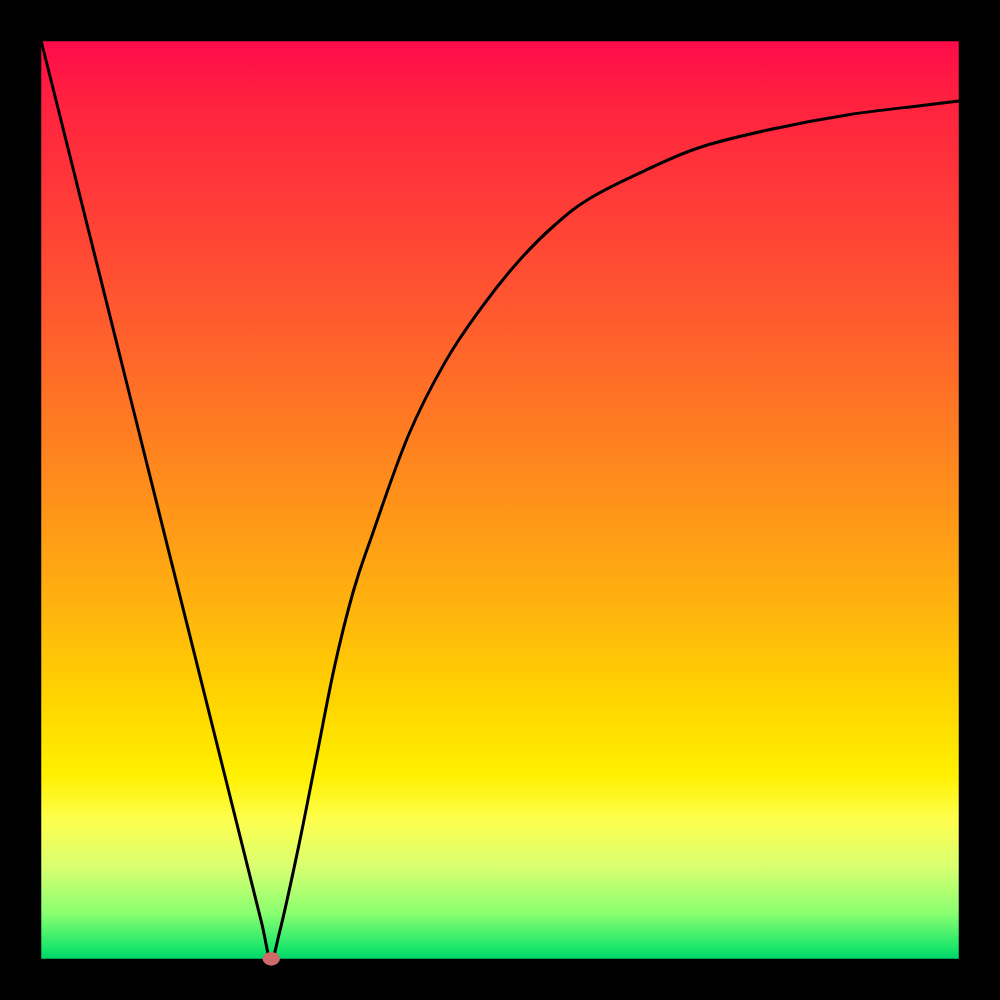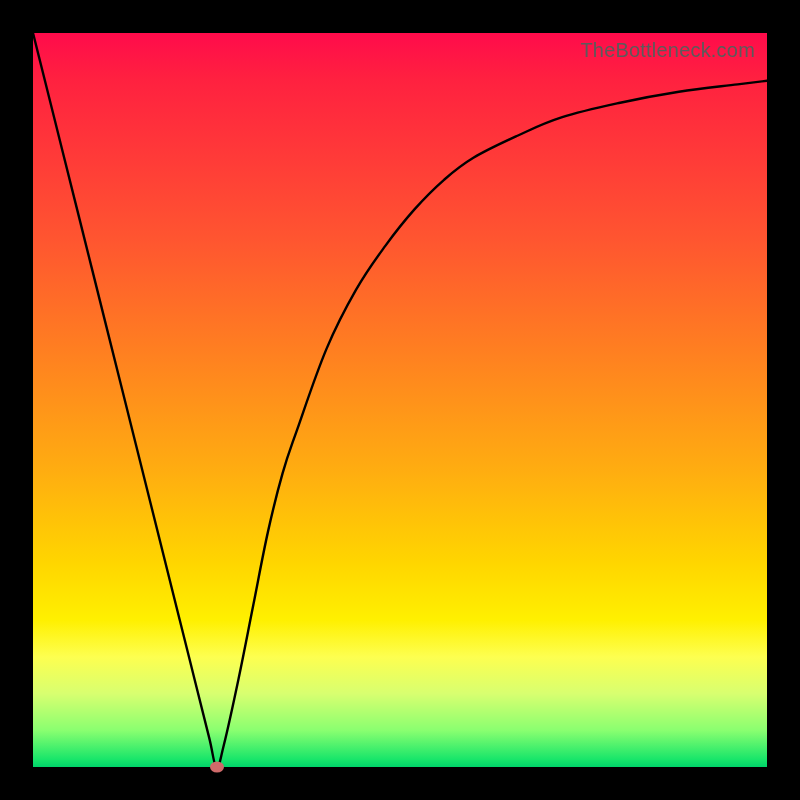--- a/index.html
+++ b/index.html
@@ -65,19 +65,18 @@
     border-radius: 50%;
     background: #cf6a6a;
     transform: translate(-50%, -50%);
   }
 </style>
 </head>
 <body>
 
 <div class="frame">
   <div class="plot-area">
-    <span class="watermark">TheBottleneck.com</span>
     <svg class="curve" viewBox="0 0 734 734" preserveAspectRatio="none">
       <path id="curve-path" d="M 0.00 0.00 C 5.38 21.53, 18.59 74.38, 29.36 117.44 C 40.13 160.50, 47.95 191.82, 58.72 234.88 C 69.49 277.94, 77.31 309.26, 88.08 352.32 C 98.85 395.38, 106.67 426.70, 117.44 469.76 C 128.21 512.82, 138.73 554.90, 146.80 587.20 C 154.87 619.50, 156.10 624.39, 161.48 645.92 C 166.86 667.45, 172.12 688.49, 176.16 704.64 C 180.20 720.79, 180.81 732.65, 183.50 734.00 C 186.19 735.35, 186.80 728.13, 190.84 711.98 C 194.88 695.83, 200.14 671.49, 205.52 645.92 C 210.90 620.35, 214.82 599.43, 220.20 572.52 C 225.58 545.61, 229.50 523.34, 234.88 499.12 C 240.26 474.90, 244.18 459.24, 249.56 440.40 C 254.94 421.56, 256.17 419.24, 264.24 396.36 C 272.31 373.48, 282.83 341.19, 293.60 315.62 C 304.37 290.05, 312.19 275.74, 322.96 256.90 C 333.73 238.06, 341.55 227.66, 352.32 212.86 C 363.09 198.06, 370.91 188.27, 381.68 176.16 C 392.45 164.05, 400.27 156.22, 411.04 146.80 C 421.81 137.38, 426.94 132.85, 440.40 124.78 C 453.86 116.71, 468.29 110.16, 484.44 102.76 C 500.59 95.36, 509.64 90.47, 528.48 84.41 C 547.32 78.35, 565.67 74.44, 587.20 69.73 C 608.73 65.02, 624.39 62.08, 645.92 58.72 C 667.45 55.36, 688.49 53.40, 704.64 51.38 C 720.79 49.36, 728.62 48.38, 734.00 47.71" fill="none" stroke="#000000" stroke-width="2.4" stroke-linejoin="round" stroke-linecap="round"></path>
     </svg>
     <div class="marker" id="min-marker" style="left: 183.5px; top: 734px; background: rgb(207, 106, 106);"></div>
   </div>
 </div>
 
 </body></html>

